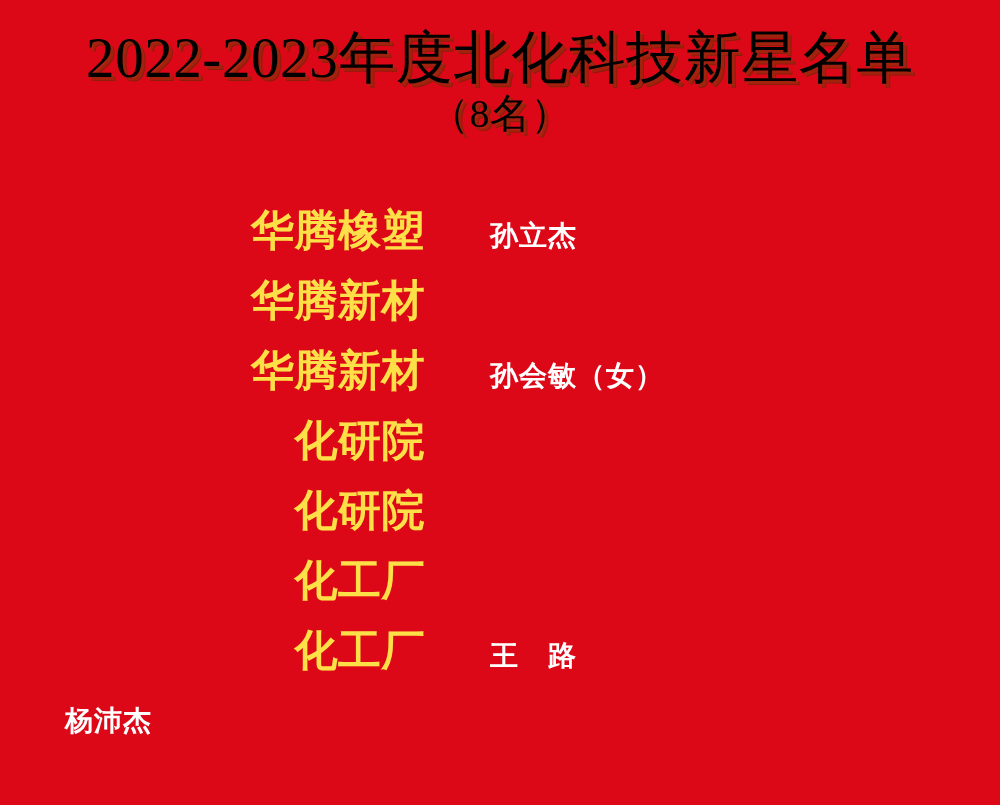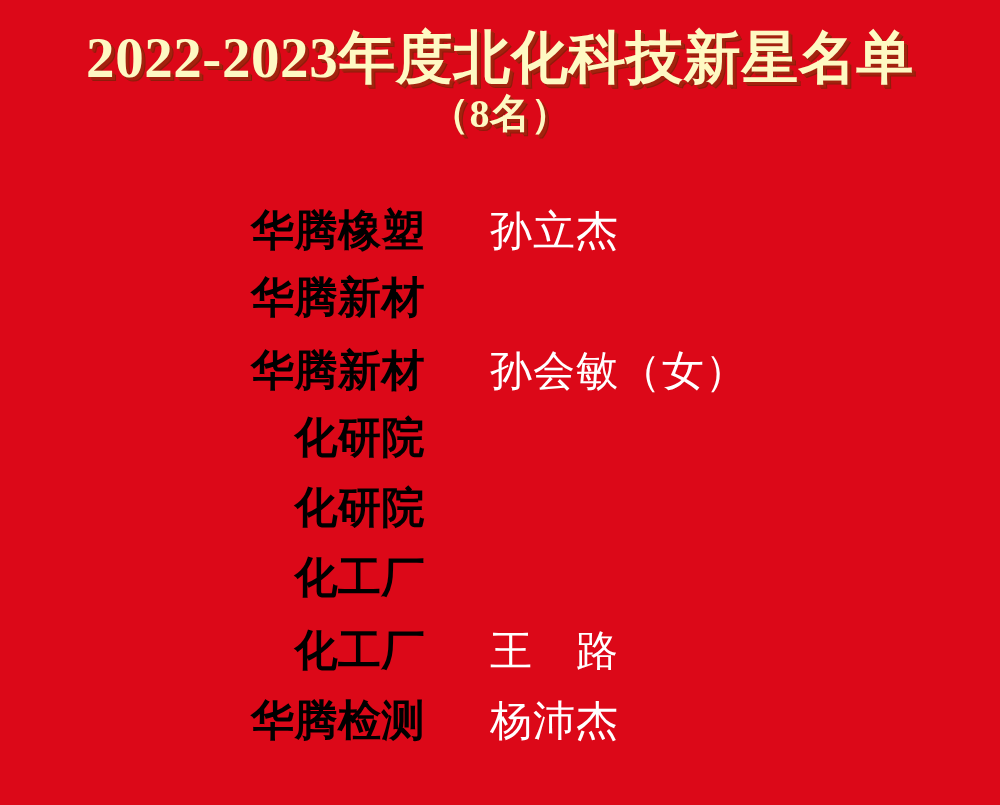--- a/index.html
+++ b/index.html
@@ -27,22 +27,22 @@
     position: absolute;
     top: 26px;
     left: 0;
     width: 1000px;
     text-align: center;
     user-select: none;
   }
 
   .title-line {
     font-family: "Liberation Serif", "DejaVu Serif", serif;
-    font-weight: bold;
-    color: #fef9c3;
+    font-weight: normal;
+    color: #000000;
     letter-spacing: 0.01em;
     line-height: 1.12;
     white-space: nowrap;
     text-shadow:
        3px 3px 0 #A3220E,
        4px 4px 0 #8E1C0B,
        2px 2px 0 #B52A12;
     -webkit-font-smoothing: antialiased;
   }
 
@@ -66,41 +66,41 @@
   .list-row {
     display: flex;
     align-items: baseline;
     justify-content: flex-start;
     height: 70px;
   }
 
   .org-cell {
     width: 425px;
     text-align: right;
-    font-family: Liberation Mono, monospace;
+    font-family: Liberation Serif, serif;
     font-weight: bold;
     font-size: 43px;
     line-height: 70px;
-    color: #000000;
+    color: #fde047;
     letter-spacing: 0.5px;
     white-space: nowrap;
     -webkit-font-smoothing: antialiased;
   }
 
   .gap-cell {
     width: 65px;
     flex: none;
   }
 
   .name-cell {
     flex: none;
     text-align: left;
     font-family: "Liberation Serif", "DejaVu Serif", serif;
-    font-weight: normal;
-    font-size: 42px;
+    font-weight: bold;
+    font-size: 28px;
     line-height: 70px;
     color: #FFFFFF;
     letter-spacing: 1px;
     white-space: pre;
     -webkit-font-smoothing: antialiased;
   }
 </style>
 </head>
 <body>
 
@@ -145,19 +145,18 @@
       <div class="gap-cell"></div>
     </div>
 
     <div class="list-row">
       <div class="org-cell">化工厂</div>
       <div class="gap-cell"></div>
       <div class="name-cell">王　路</div>
     </div>
 
     <div class="list-row">
-      <div class="org-cell">华腾检测</div>
       <div class="gap-cell"></div>
       <div class="name-cell">杨沛杰</div>
     </div>
 
   </div>
 </div>
 
 </body></html>

